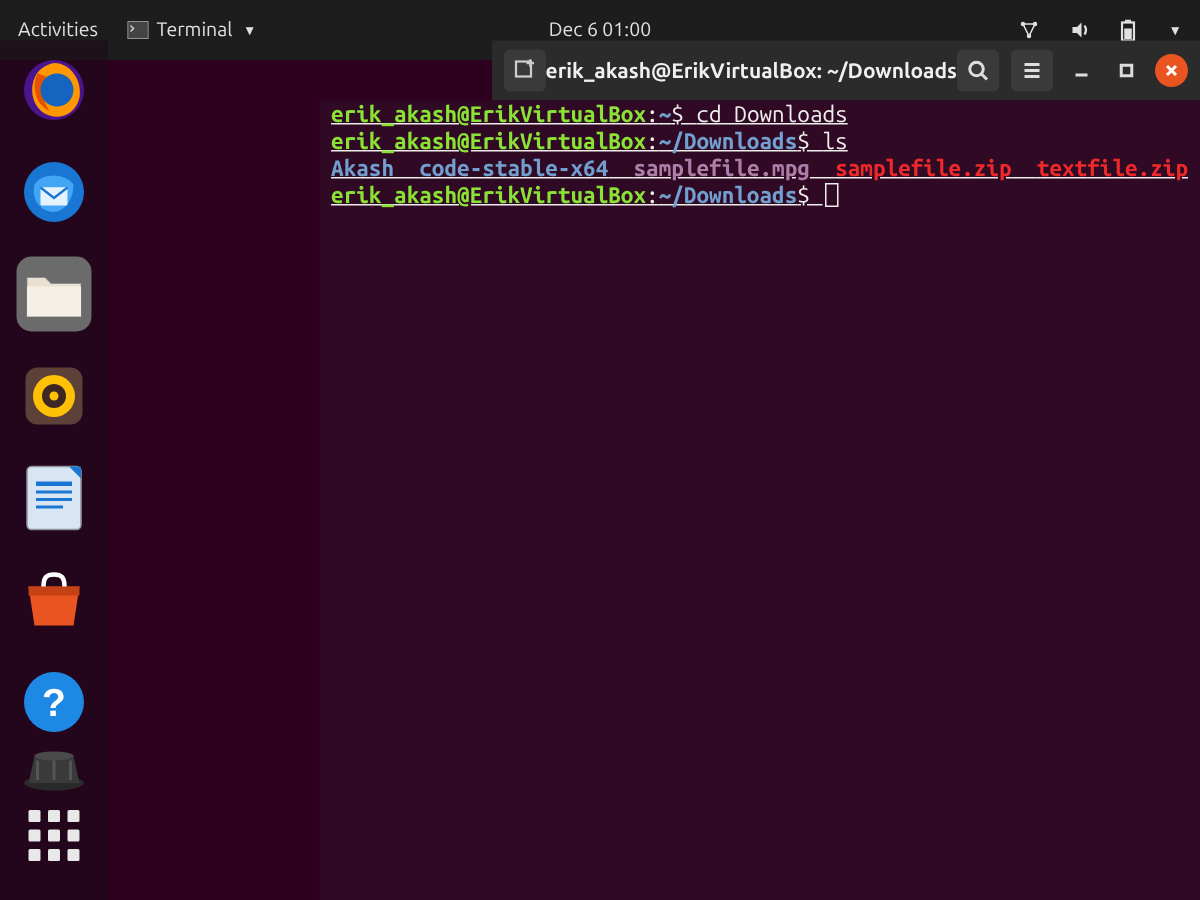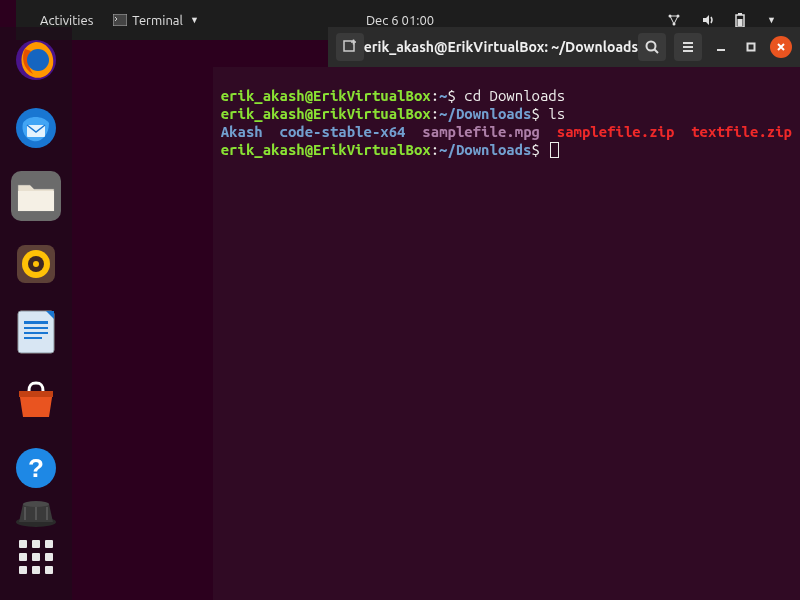--- a/index.html
+++ b/index.html
@@ -12,23 +12,22 @@
       position: relative;
     }
     
     .topbar {
       height: 40px;
       background: #1d1d1d;
       color: #e0e0e0;
       display: flex;
       align-items: center;
       font-size: 13px;
-      padding: 0 16px;
+      padding: 0 4px;
       justify-content: space-between;
-      margin-left: 16px;
     }
     .topbar-left, .topbar-right { display: flex; align-items: center; gap: 4px; }
     .topbar-item { padding: 2px 8px; cursor: pointer; display: flex; align-items: center; gap: 5px; }
     .topbar-center { position: absolute; left: 50%; transform: translateX(-50%); }
     .topbar svg { fill: #e0e0e0; }
     .dropdown-arrow { font-size: 9px; margin-left: 2px; }
     
     .dock {
       position: absolute;
       left: 0;
@@ -96,27 +95,28 @@
     .hbtn svg { stroke: #ddd; fill: none; stroke-width: 2; }
     .terminal-title { flex: 1; text-align: center; font-weight: bold; color: #f0f0f0; }
     .header-right { display: flex; gap: 8px; align-items: center; }
     .win-btn { width: 22px; height: 22px; border-radius: 11px; display:flex; align-items:center; justify-content:center; cursor:pointer;}
     .win-close { background: #e95420; }
     .win-btn svg { stroke: #ddd; fill:none; stroke-width:2;}
     .win-close svg { stroke: #fff; }
     .terminal-body {
       flex: 1;
       background: #300a24;
-      padding: 20px 8px;
+      padding: 0 8px;
       font-family: "Ubuntu Mono", "DejaVu Sans Mono", monospace;
       font-size: 15px;
       line-height: 18px;
       color: #eeeeec;
       white-space: pre;
       overflow: hidden;
+      text-decoration: underline;
     }
     .p-user { color: #8ae234; font-weight: bold; }
     .p-colon { color: #eeeeec; }
     .p-path { color: #729fcf; font-weight: bold; }
     .p-dollar { color: #eeeeec; }
     .ls-dir { color: #729fcf; font-weight: bold; }
     .ls-media { color: #ad7fa8; font-weight: bold; }
     .ls-archive { color: #ef2929; font-weight: bold; }
     .cursor-block {
       display: inline-block;

